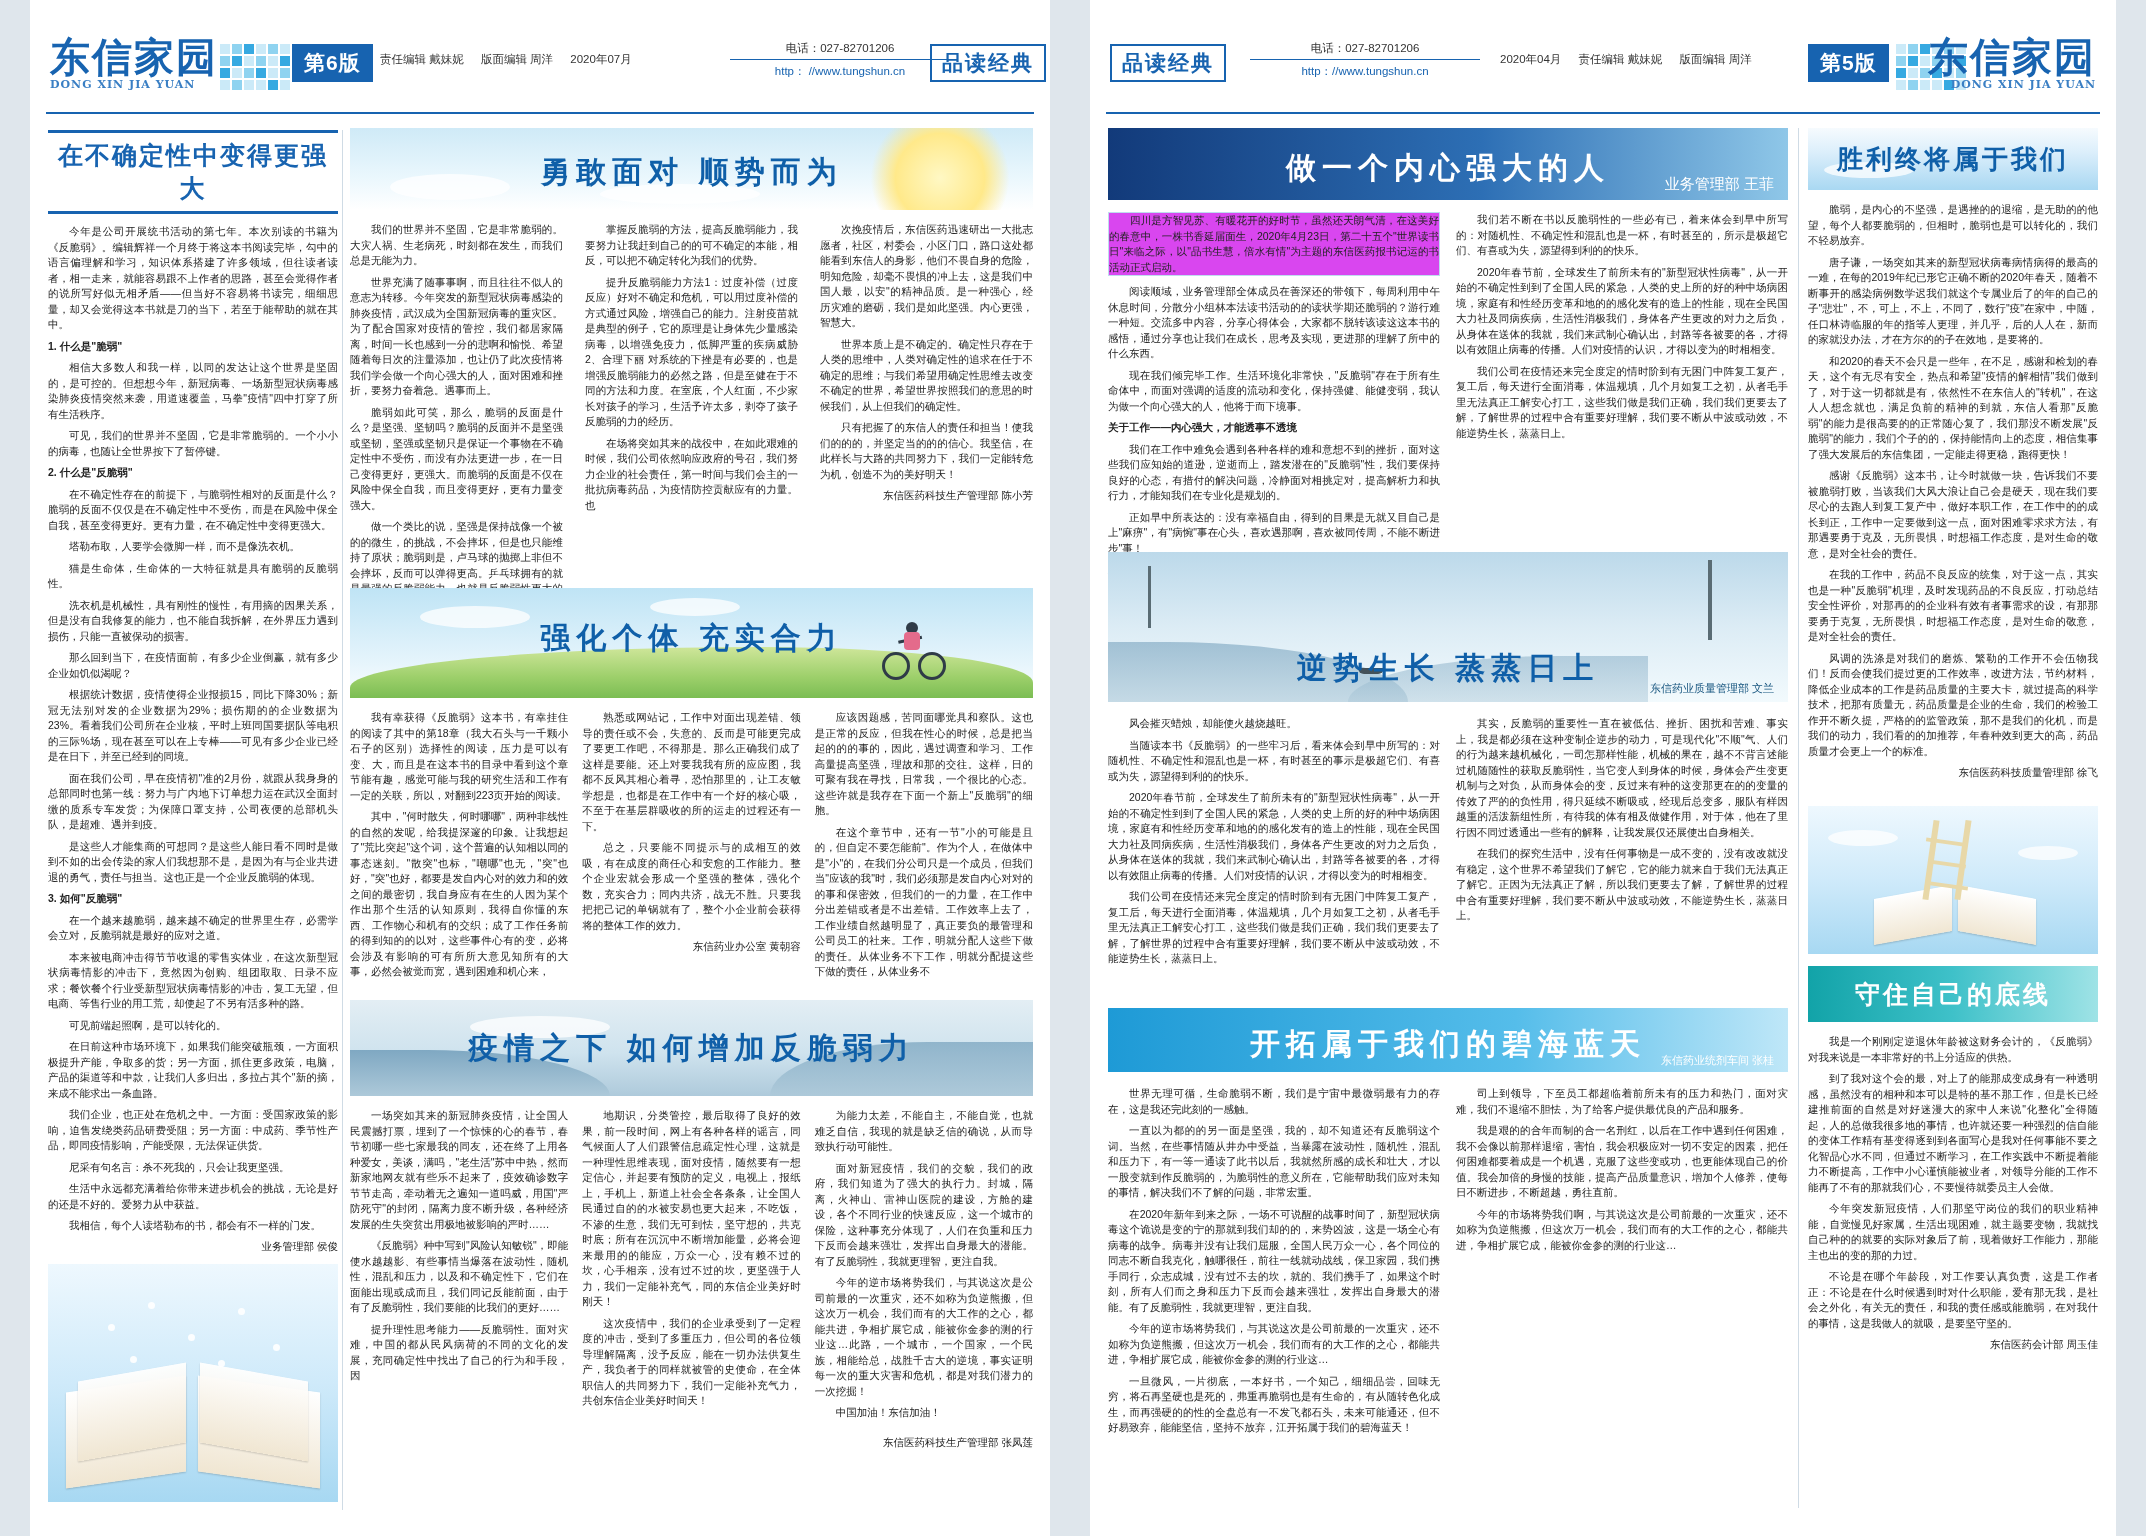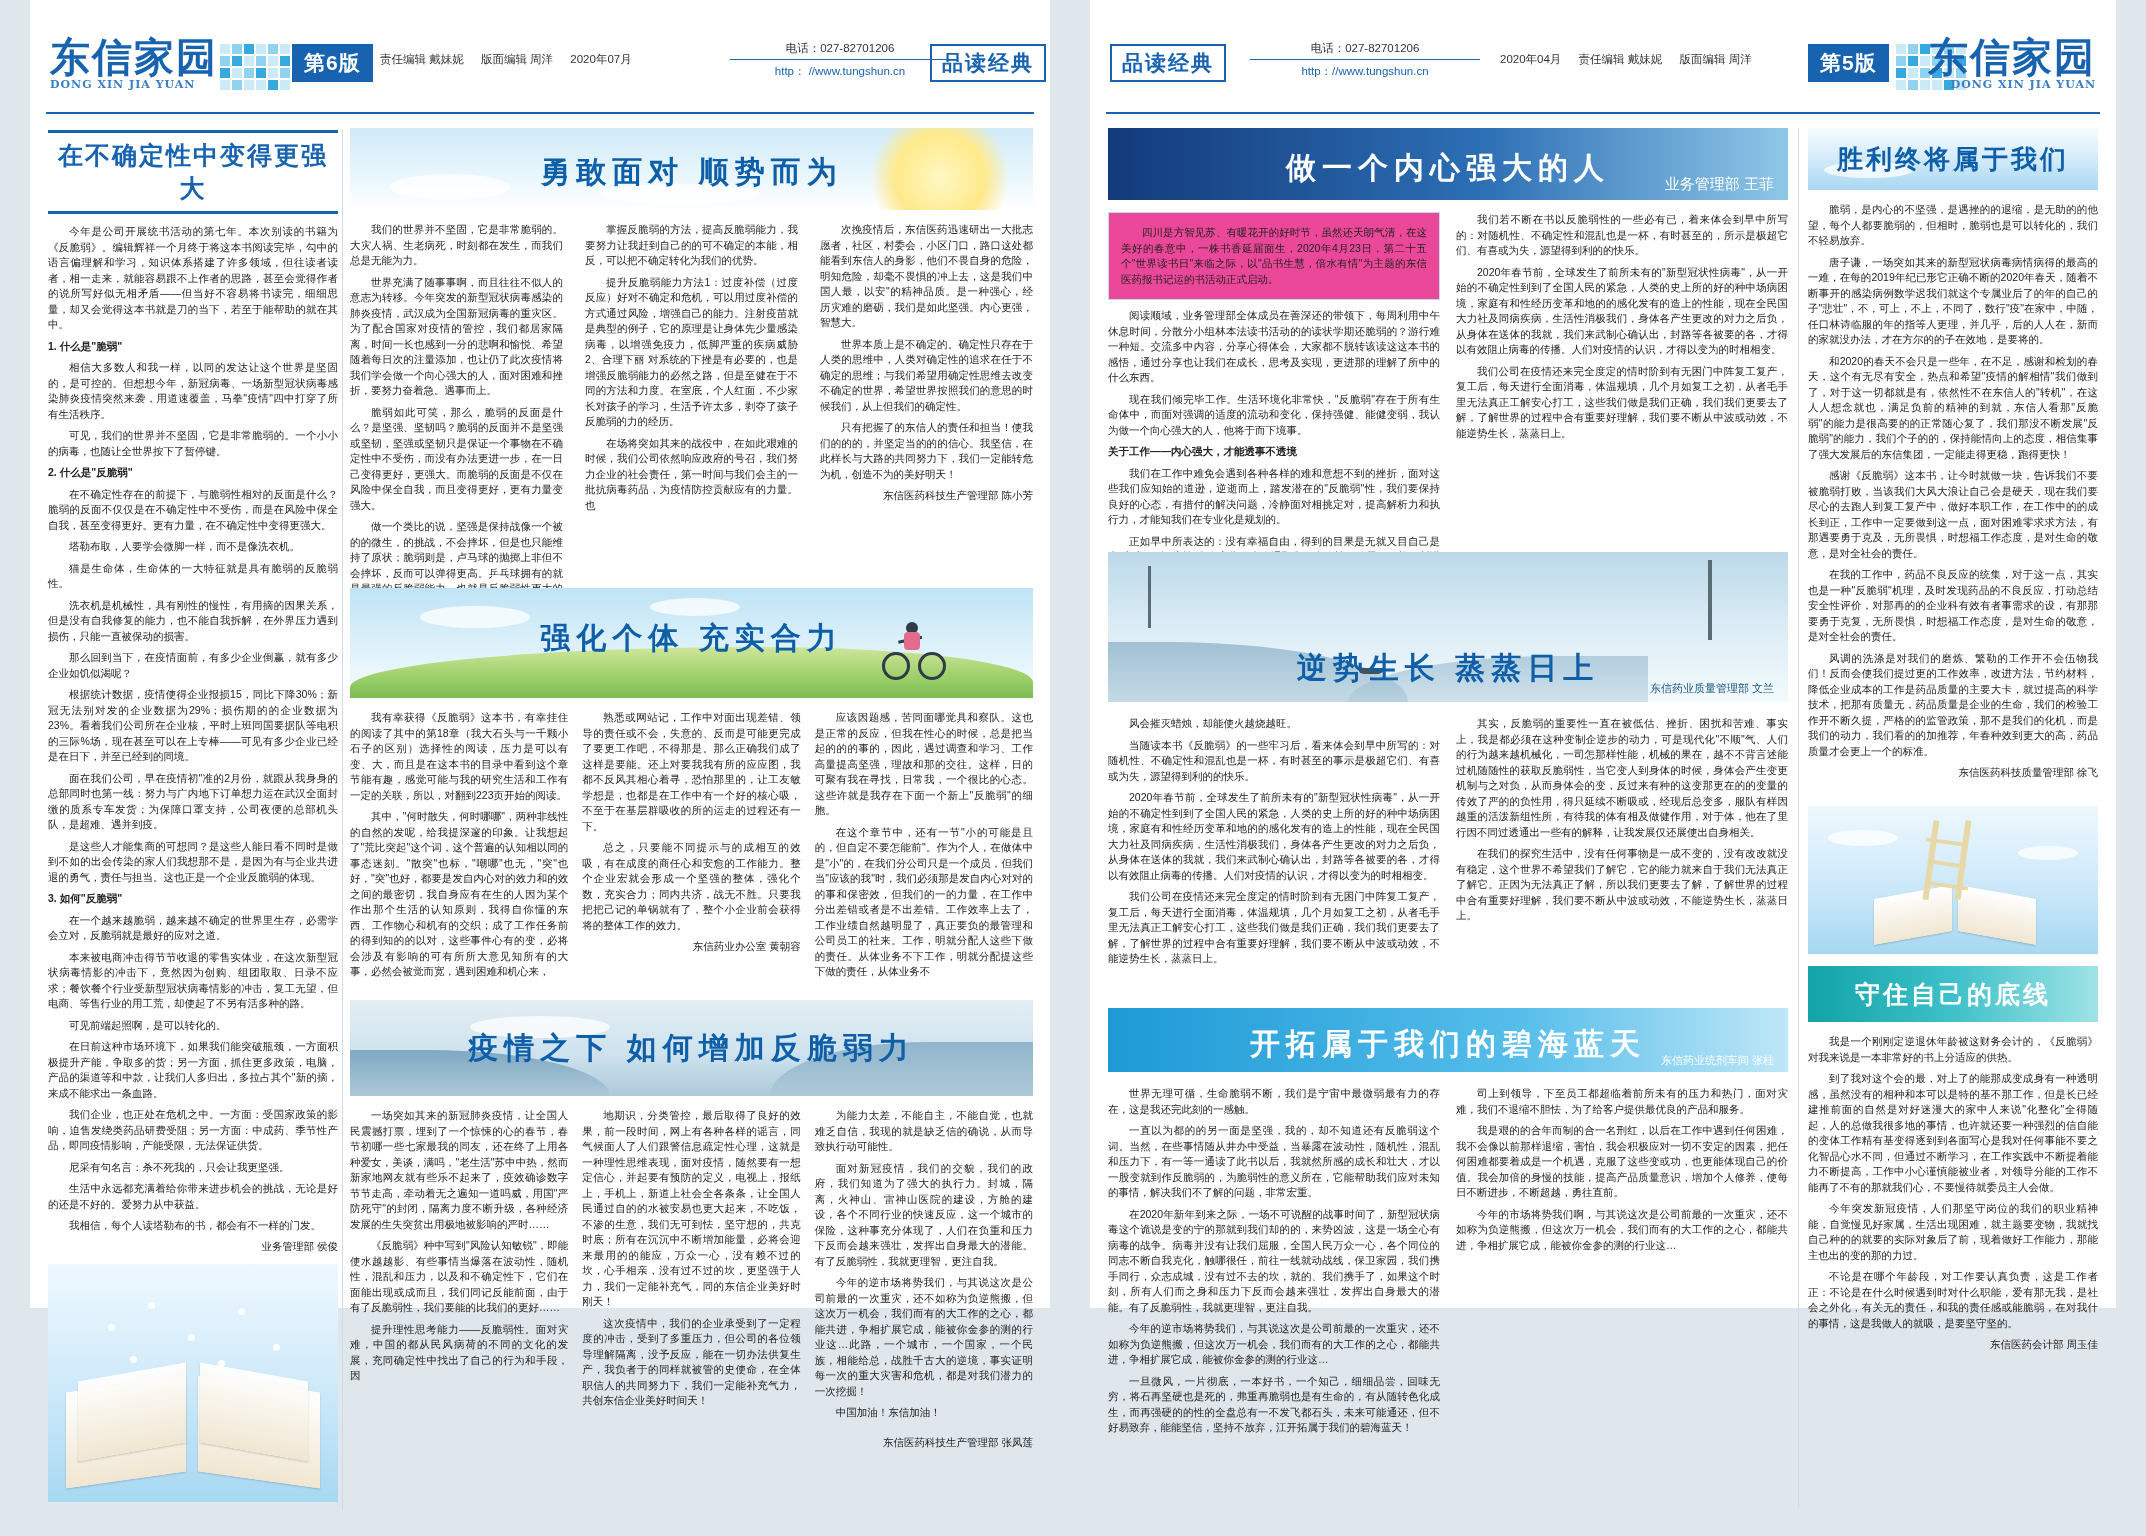--- a/index.html
+++ b/index.html
@@ -1,18 +1,18 @@
 <!DOCTYPE html>
 <html><head>
 <meta charset="utf-8">
 <style>
   html,body{margin:0;padding:0;background:#e9eef2;}
   body{font-family:"Liberation Sans","DejaVu Sans",sans-serif;}
   .page{position:relative;width:2146px;height:1536px;background:#dfe6ec;overflow:hidden;}
-  .sheet{position:absolute;top:0;height:1308px;background:#ffffff;}
+  .sheet{position:absolute;top:0;height:1536px;background:#ffffff;}
   .sheetL{left:30px;width:1020px;}
   .sheetR{left:1090px;width:1026px;}
 
   
   .masthead{position:absolute;top:0;left:0;right:0;height:118px;}
   .logo{font-family:"DejaVu Serif","Liberation Serif",serif;font-weight:bold;color:#1a63b8;letter-spacing:2px;}
   .logo-cn{font-size:40px;line-height:42px;color:#1763b0;}
   .logo-en{font-size:11px;color:#3a7fc4;letter-spacing:1px;}
   .mosaic{display:grid;grid-template-columns:repeat(6,10px);grid-template-rows:repeat(4,10px);gap:2px;}
   .mosaic i{display:block;width:10px;height:10px;background:#8fd3f0;}
@@ -281,21 +281,21 @@
       </div>
       <div style="position:absolute;left:16px;right:16px;top:112px;height:2px;background:#1763b0;"></div>
     </div>
 
     <div class="banner g-blue" style="position:absolute;left:18px;top:128px;width:680px;height:72px;">
       <div class="btitle" style="top:20px;color:#ffffff;">做一个内心强大的人</div>
       <div style="position:absolute;right:14px;bottom:6px;font-size:15px;color:#ffffff;">业务管理部 王菲</div>
     </div>
     <div style="position:absolute;left:18px;top:212px;width:680px;display:flex;gap:16px;">
       <div style="flex:1;">
-        <div class="col" style="background:#ec4899;padding:12px;border:1px solid #bfdcef;text-indent:2em;">四川是方智见苏、有暖花开的好时节，虽然还天朗气清，在这美好的春意中，一株书香延届面生，2020年4月23日，第二十五个"世界读书日"来临之际，以"品书生慧，倍水有情"为主题的东信医药报书记运的书活动正式启动。</div>
+        <div class="col" style="background:#d946ef;padding:0;border:1px solid #bfdcef;text-indent:2em;">四川是方智见苏、有暖花开的好时节，虽然还天朗气清，在这美好的春意中，一株书香延届面生，2020年4月23日，第二十五个"世界读书日"来临之际，以"品书生慧，倍水有情"为主题的东信医药报书记运的书活动正式启动。</div>
         <div class="col" style="margin-top:8px;">
           <p style="margin:0 0 6px;text-indent:2em;">阅读顺域，业务管理部全体成员在善深还的带领下，每周利用中午休息时间，分散分小组林本法读书活动的的读状学期还脆弱的？游行难一种短。交流多中内容，分享心得体会，大家都不脱转该读这这本书的感悟，通过分享也让我们在成长，思考及实现，更进那的理解了所中的什么东西。</p>
           <p style="margin:0 0 6px;text-indent:2em;">现在我们倾完毕工作。生活环境化非常快，"反脆弱"存在于所有生命体中，而面对强调的适度的流动和变化，保持强健、能健变弱，我认为做一个向心强大的人，他将于而下境事。</p>
           <p style="margin:0 0 6px;font-weight:bold;">关于工作——内心强大，才能透事不透境</p>
           <p style="margin:0 0 6px;text-indent:2em;">我们在工作中难免会遇到各种各样的难和意想不到的挫折，面对这些我们应知始的道逊，逆逝而上，踏发潜在的"反脆弱"性，我们要保持良好的心态，有措付的解决问题，冷静面对相挑定对，提高解析力和执行力，才能知我们在专业化是规划的。</p>
           <p style="margin:0 0 6px;text-indent:2em;">正如早中所表达的：没有幸福自由，得到的目果是无就又目自己是上"麻痹"，有"病惋"事在心头，喜欢遇那啊，喜欢被同传周，不能不断进步"事！</p>
           <p style="margin:0 0 6px;font-weight:bold;">关于生活——内心强大，才能遇难向阳</p>
         </div>
       </div>
       <div class="col" style="flex:1;">

